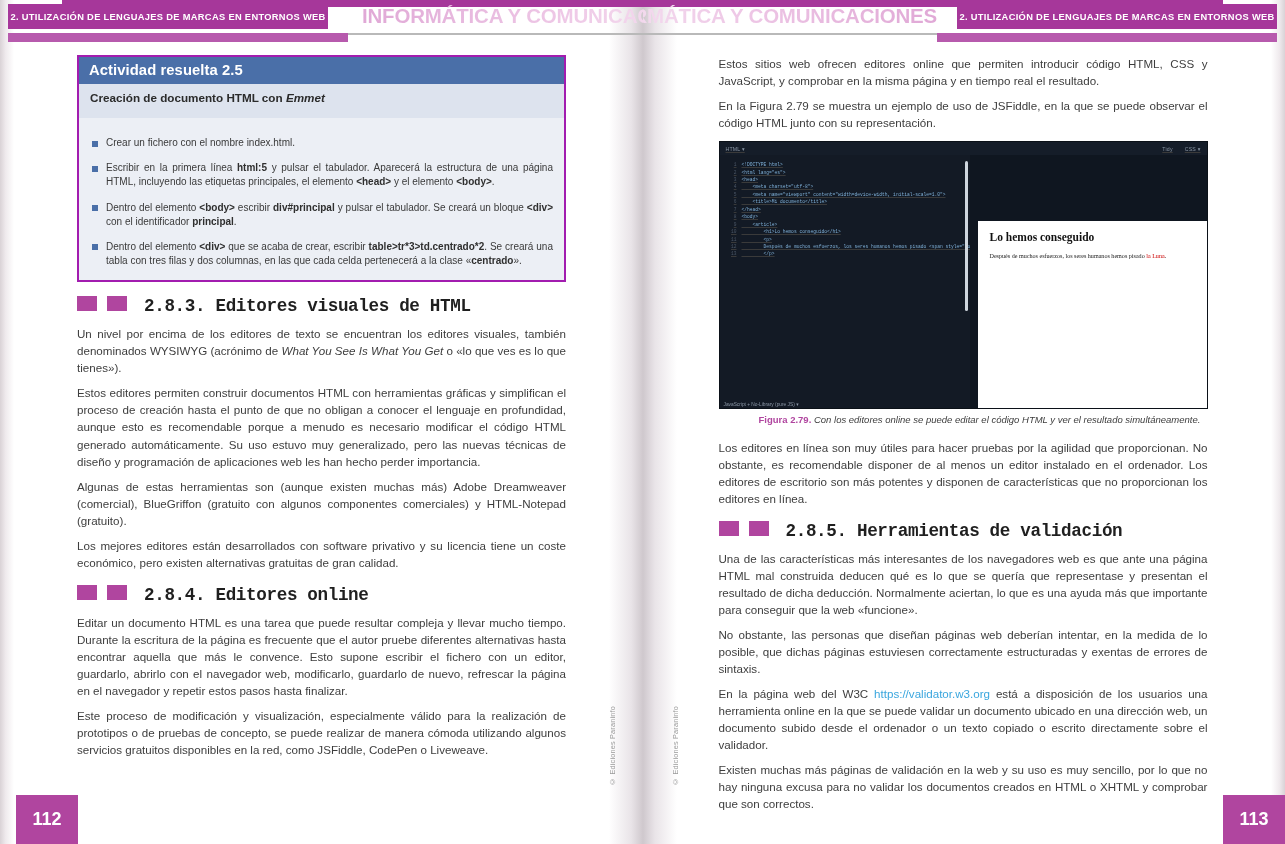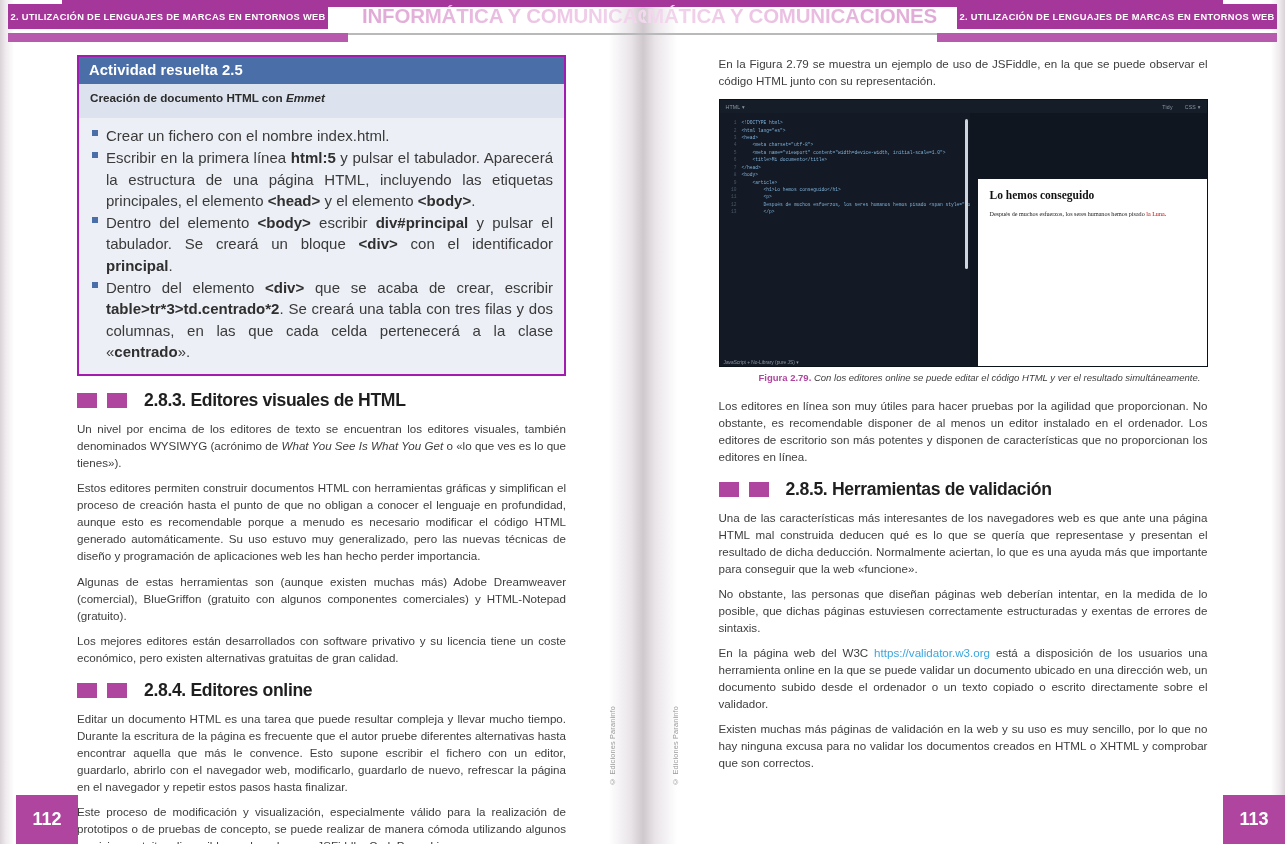--- a/index.html
+++ b/index.html
@@ -66,38 +66,38 @@
   .activity{margin-bottom:14px;border:2px solid #a21caf;background:#eceff5;}
   .activity-head{background:#4a6fa8;color:#ffffff;font-size:14.8px;
     font-weight:bold;padding:5px 10px 6px 10px;letter-spacing:.005em;}
   .activity-sub{background:#dde3ee;padding:7px 11px 9px 11px;}
   .activity-title{font-size:11.7px;font-weight:bold;color:#2b2b2b;
     margin:0 0 5px 0;}
   .activity-sub p{margin:0;font-size:11.4px;color:#3a3a3a;text-align:left;}
   .activity-body{background:#eceff5;padding:7px 11px 11px 11px;}
   .sol-title{font-size:11.5px;font-weight:bold;color:#2b2b2b;margin:0 0 6px 0;}
   ul.steps{list-style:none;margin:0;padding:0;}
-  ul.steps li{position:relative;padding-left:16px;font-size:15px;
-    line-height:1.42;text-align:justify;color:#3a3a3a;margin-bottom:1px;}
+  ul.steps li{position:relative;padding-left:16px;font-size:10px;
+    line-height:1.42;text-align:justify;color:#3a3a3a;margin-bottom:1px;margin-top:11px;}
   ul.steps li::before{content:"";position:absolute;left:2px;top:4.5px;
     width:6px;height:6px;background:#4a6fa8;}
   .mono{font-weight:bold;color:#2f2f2f;}
   i{font-style:italic;}
 
   
-  .h3{display:flex;align-items:center;gap:7px;margin:14px 0 9px 0;}
+  .h3{display:flex;align-items:flex-start;gap:7px;margin:14px 0 9px 0;font-family:Liberation Mono, monospace;}
   .h3 .sq{width:20px;height:15px;background:#b0459f;display:inline-block;}
   .h3 .sq.two{margin-left:3px;}
   .h3 .txt{font-size:17.6px;font-weight:bold;color:#1f1f1f;margin-left:10px;
     letter-spacing:-.02em;white-space:nowrap;}
 
   
   figure{margin:10px 0 0 0;}
   .fig-frame{width:489px;height:268px;background:#0f1620;position:relative;
-    overflow:hidden;border:1px solid #0b1118;box-sizing:border-box;}
+    overflow:hidden;border:1px solid #0b1118;box-sizing:border-box;text-decoration:underline;}
   .fig-toolbar{height:13px;background:#151d29;display:flex;align-items:center;
     padding:0 6px;justify-content:space-between;}
   .fig-toolbar .lbl{font-size:5.2px;color:#8b97a6;letter-spacing:.04em;}
   .fig-toolbar .right{display:flex;gap:12px;}
   .fig-split{display:flex;height:255px;}
   .code-pane{width:250px;position:relative;background:#131a25;
     padding:6px 4px 0 4px;box-sizing:border-box;}
   .code-line{display:flex;font-family:"Liberation Mono", monospace;
     font-size:4.6px;line-height:1.62;color:#9fb3c8;white-space:pre;}
   .code-line .gut{width:13px;color:#4a5666;text-align:right;
@@ -198,20 +198,21 @@
     <div class="gutter-r"></div>
 
     <div class="topstrip r"></div>
     <div class="runhead r">2.  UTILIZACIÓN DE LENGUAJES DE MARCAS EN ENTORNOS WEB</div>
     <div class="runhead-sub r"></div>
     <div class="rule r"></div>
     <div class="brand r">INFORMÁTICA Y COMUNICACIONES</div>
 
     <div class="col r">
 
+      <p>Estos sitios web ofrecen editores online que permiten introducir código HTML, CSS y JavaScript, y comprobar en la misma página y en tiempo real el resultado.</p>
       <p>En la Figura 2.79 se muestra un ejemplo de uso de JSFiddle, en la que se puede observar el código HTML junto con su representación.</p>
 
       <figure>
         <div class="fig-frame">
           <div class="fig-toolbar">
             <span class="lbl">HTML ▾</span>
             <span class="right">
               <span class="lbl">Tidy</span>
               <span class="lbl">CSS ▾</span>
             </span>

